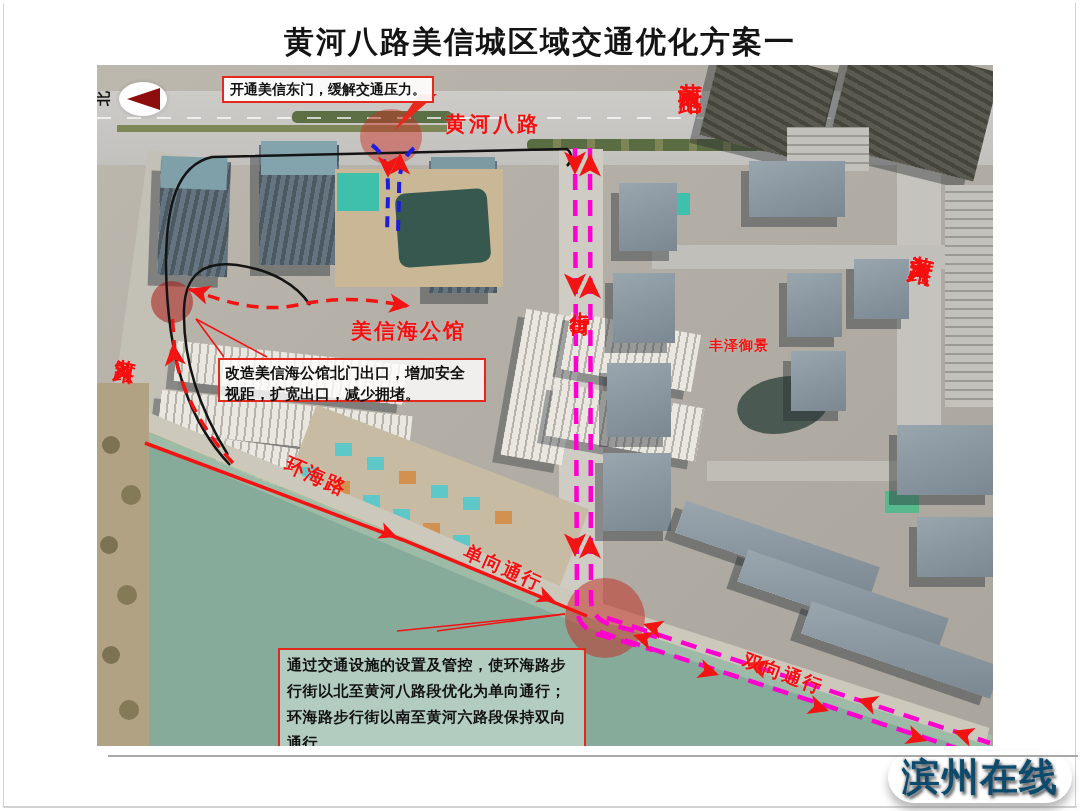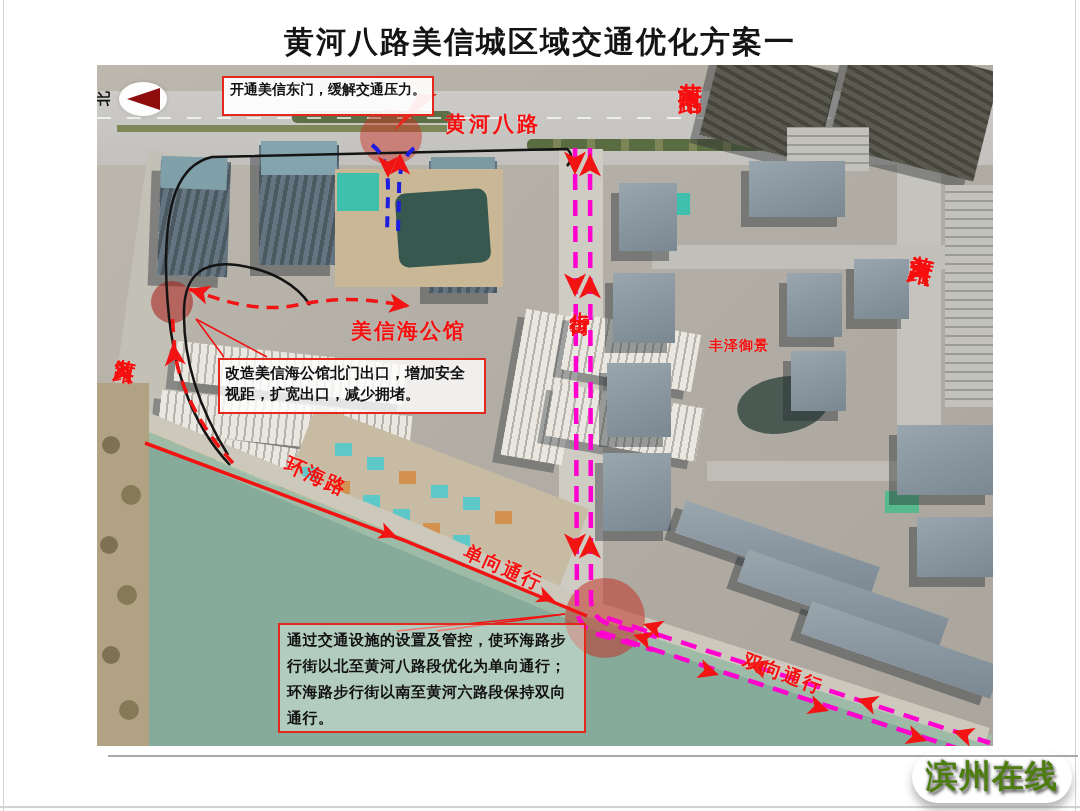--- a/index.html
+++ b/index.html
@@ -1,56 +1,56 @@
 <!DOCTYPE html>
 <html><head>
 <meta charset="utf-8">
 <style>
   html,body{margin:0;padding:0;background:#ffffff;}
   #canvas{position:relative;width:1080px;height:811px;background:#ffffff;overflow:hidden;
-          font-family:"Liberation Sans","DejaVu Sans",sans-serif;}
+          font-family:"Liberation Sans","DejaVu Sans",sans-serif;border-radius:12px;}
   
   .frame-line{position:absolute;background:#d2d2d2;}
   
   #title{position:absolute;left:0;top:22px;width:1080px;text-align:center;
          font-size:30px;font-weight:600;color:#141414;letter-spacing:2px;}
   
   #map{position:absolute;left:97px;top:65px;width:896px;height:681px;overflow:hidden;
        background:linear-gradient(135deg,#bdb8ae 0%,#b4afa6 40%,#aaa69d 100%);}
   #map svg{position:absolute;left:0;top:0;}
   .b{position:absolute;}
   
   .road{position:absolute;background:#c7c5c0;}
   
   .rlabel{position:absolute;color:#f60f0f;font-weight:700;white-space:nowrap;
           text-shadow:0 0 2px rgba(255,255,255,.35);}
   .vert{writing-mode:vertical-rl;text-orientation:upright;}
   .note{position:absolute;border:2px solid #e4281c;color:#111;background:rgba(255,255,255,.85);
         font-weight:600;box-sizing:border-box;}
-  #note-east-gate{left:125px;top:11px;width:212px;height:40px;font-size:14px;line-height:22px;
+  #note-east-gate{left:125px;top:11px;width:212px;height:27px;font-size:14px;line-height:22px;
                   padding:0 6px;background:rgba(255,255,255,.92);}
-  #note-north-exit{left:121px;top:293px;width:268px;height:56px;font-size:15px;line-height:21px;
+  #note-north-exit{left:121px;top:293px;width:268px;height:44px;font-size:15px;line-height:21px;
                    padding:2px 5px;background:rgba(255,255,255,.8);}
-  #note-huanhai{left:181px;top:558px;width:308px;height:110px;font-size:15px;line-height:26px;
+  #note-huanhai{left:181px;top:583px;width:308px;height:132px;font-size:15px;line-height:26px;
                 padding:2px 7px;letter-spacing:.5px;background:rgba(243,250,244,.42);}
   #sea-label{position:absolute;left:521px;top:638px;font-size:25px;font-weight:700;color:#101010;
              letter-spacing:14px;}
   
   #compass-ellipse{position:absolute;left:22px;top:17px;width:48px;height:34px;background:#fdfdfd;
                    border-radius:50%;box-shadow:0 0 4px rgba(0,0,0,.15);}
   #compass-needle{position:absolute;left:30px;top:23px;width:0;height:0;
                   border-right:33px solid #8e0c0c;border-top:11px solid transparent;
                   border-bottom:11px solid transparent;}
   #compass-north{position:absolute;left:-1px;top:24px;font-size:15px;font-weight:700;color:#111;
                  transform:rotate(-90deg);}
   
   #watermark{position:absolute;right:8px;bottom:8px;height:52px;padding:0 14px;
              display:flex;align-items:center;border-radius:26px;
              box-shadow:0 7px 9px rgba(125,125,125,.55);}
-  #watermark .wm-cjk{font-size:32px;font-weight:800;color:#4d7c0f;letter-spacing:1px;
+  #watermark .wm-cjk{font-size:38px;font-weight:800;color:#0c4a6e;letter-spacing:1px;
              text-shadow:2px 3px 3px rgba(95,95,95,.95),-1px -1px 2px rgba(120,120,120,.5);}
   #watermark .wm-suffix{font-size:43px;font-weight:400;color:#ffffff;margin-left:2px;
              text-shadow:2px 3px 3px rgba(95,95,95,.95);}
   
   .slab{background:repeating-linear-gradient(90deg,#e9e7e0 0 6px,#b6b3aa 6px 8px);
         box-shadow:-7px 9px 0 rgba(40,48,55,.38);}
   .glass{background:repeating-linear-gradient(100deg,#647480 0 5px,#4c5960 5px 9px);
          box-shadow:-9px 11px 0 rgba(35,42,50,.42);}
   .dark-slab{background:repeating-linear-gradient(15deg,#5a5a50 0 5px,#45453c 5px 9px);
          box-shadow:-8px 10px 0 rgba(35,40,45,.4);}

